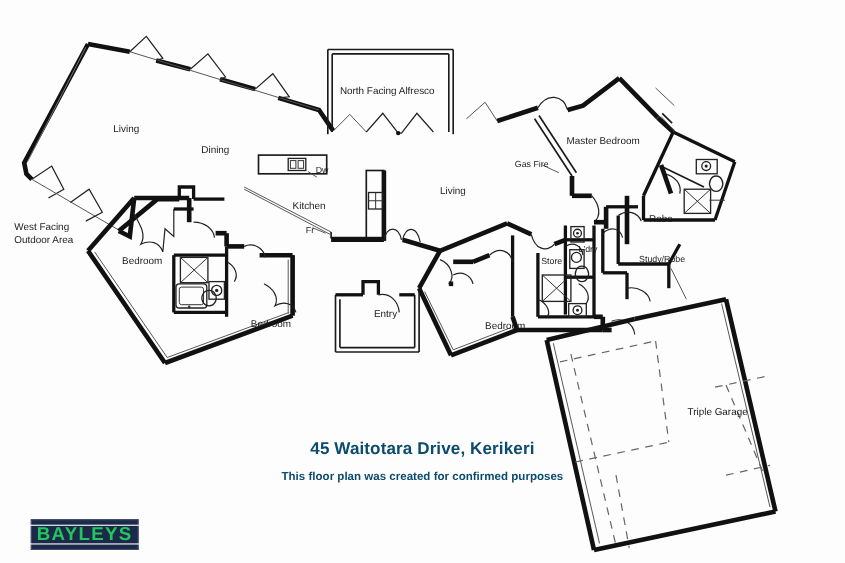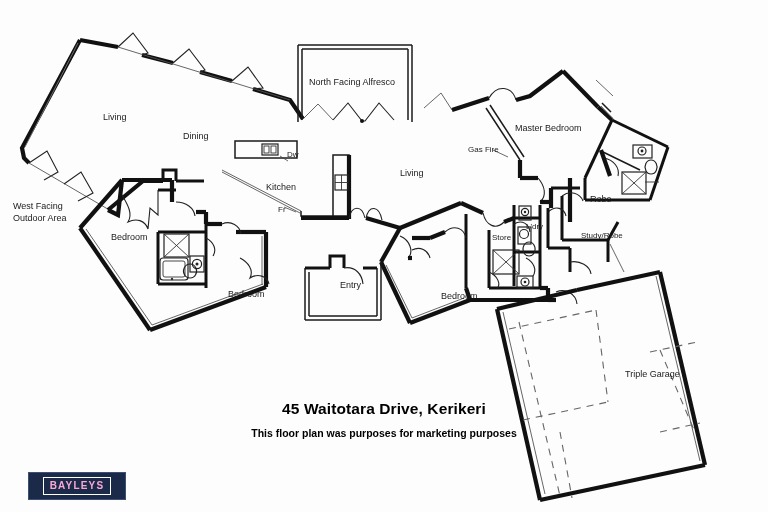--- a/index.html
+++ b/index.html
@@ -19,32 +19,32 @@
   .wall-hair{fill:none;stroke:#555;stroke-width:0.9;}
   .glass{fill:none;stroke:#777;stroke-width:0.9;}
   .door{fill:none;stroke:#222;stroke-width:1.1;}
   .fixture{fill:none;stroke:#222;stroke-width:1.2;}
   .fixture-thin{fill:none;stroke:#333;stroke-width:0.9;}
   .dash{fill:none;stroke:#666;stroke-width:1.1;stroke-dasharray:7 6;}
   .roomlabel{font-family:"Liberation Sans",sans-serif;font-size:9px;fill:#1b1b1b;}
   .roomlabel.sm{font-size:8px;}
   .leader{fill:none;stroke:#444;stroke-width:0.8;}
 
-  .title-block{position:absolute;left:0;width:768px;text-align:center;color:#000000;}
+  .title-block{position:absolute;left:0;width:768px;text-align:center;color:#0c4a6e;}
   .addr{top:400px;font-size:15.5px;font-weight:bold;letter-spacing:.1px;}
   .disc{top:426px;font-size:10.5px;font-weight:bold;line-height:14px;}
 
   .logo{
     position:absolute;left:28px;top:472px;width:96px;height:26px;
     background:#1b2a49;border:1px solid #3d4f73;
     display:flex;align-items:center;justify-content:center;
   }
   .logo-inner{
     border:1.5px solid #ffffff;padding:1px 6px 2px 6px;
-    color:#f9a8d4;font-size:10px;font-weight:bold;letter-spacing:1.2px;
+    color:#22c55e;font-size:17px;font-weight:bold;letter-spacing:1.2px;
     font-family:"Liberation Sans",sans-serif;line-height:13px;
   }
 </style>
 </head>
 <body>
 
 <div id="plan-root">
 <svg viewBox="0 0 768 512">
 
   <g>
@@ -341,18 +341,18 @@
     <text class="roomlabel" x="441" y="299">Bedroom</text>
     <text class="roomlabel" x="340" y="288">Entry</text>
     <text class="roomlabel" x="625" y="377">Triple Garage</text>
   </g>
 
 </svg>
 </div>
 
 <div class="title-block addr">45 Waitotara Drive, Kerikeri</div>
 <div class="title-block disc">
-  <div>This floor plan was purposes for marketing purposes</div>
+  <div>This floor plan was created for confirmed purposes</div>
 </div>
 
 <div class="logo">
   <span class="logo-inner">BAYLEYS</span>
 </div>
 
 </body></html>

